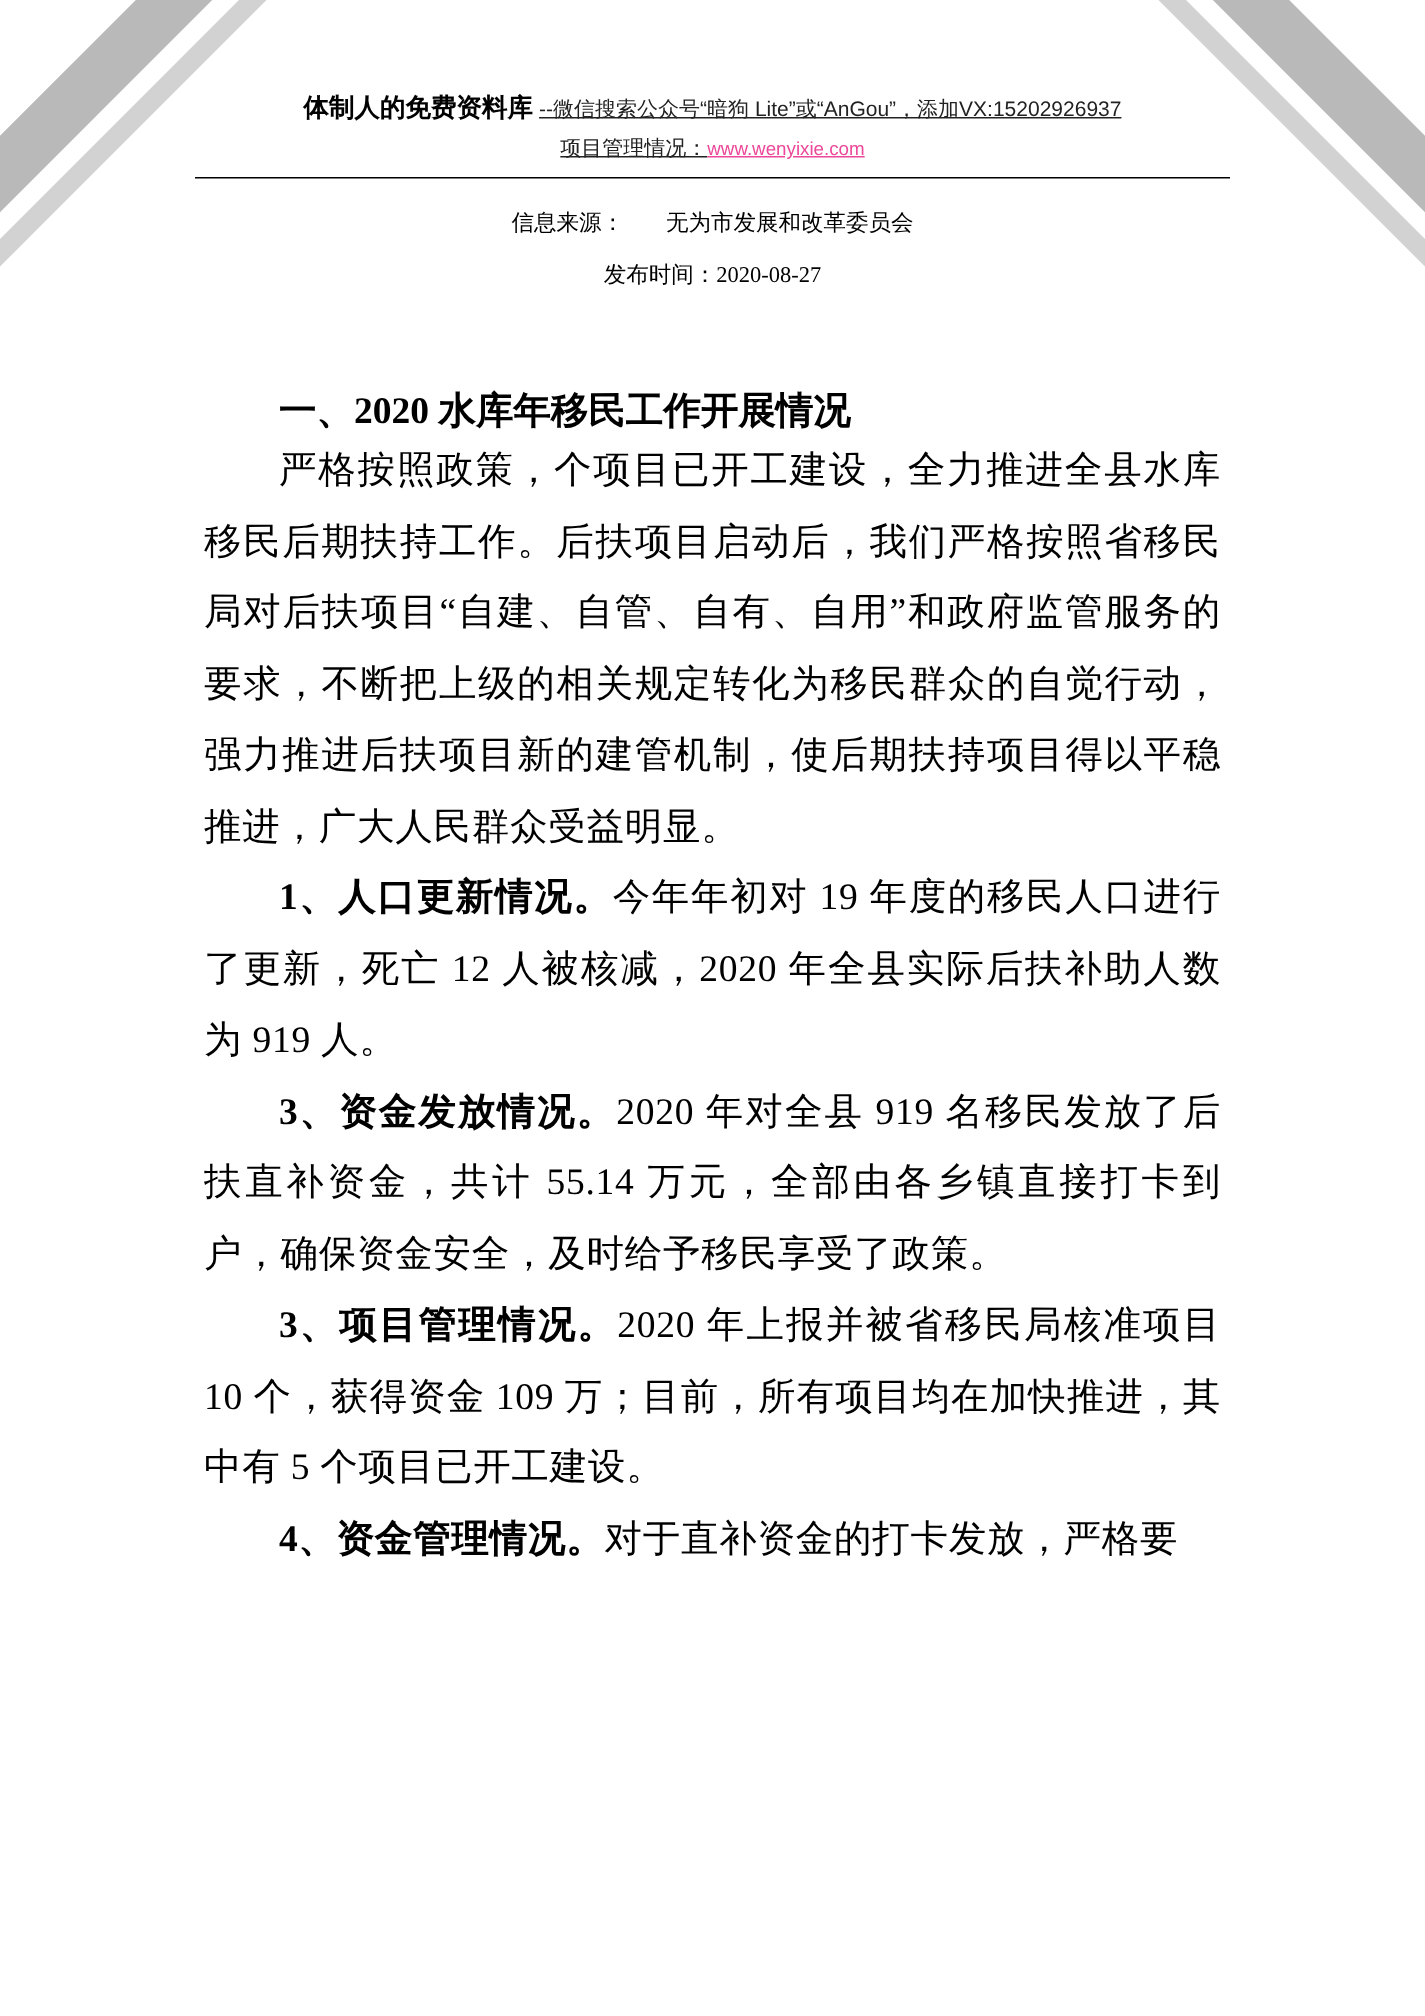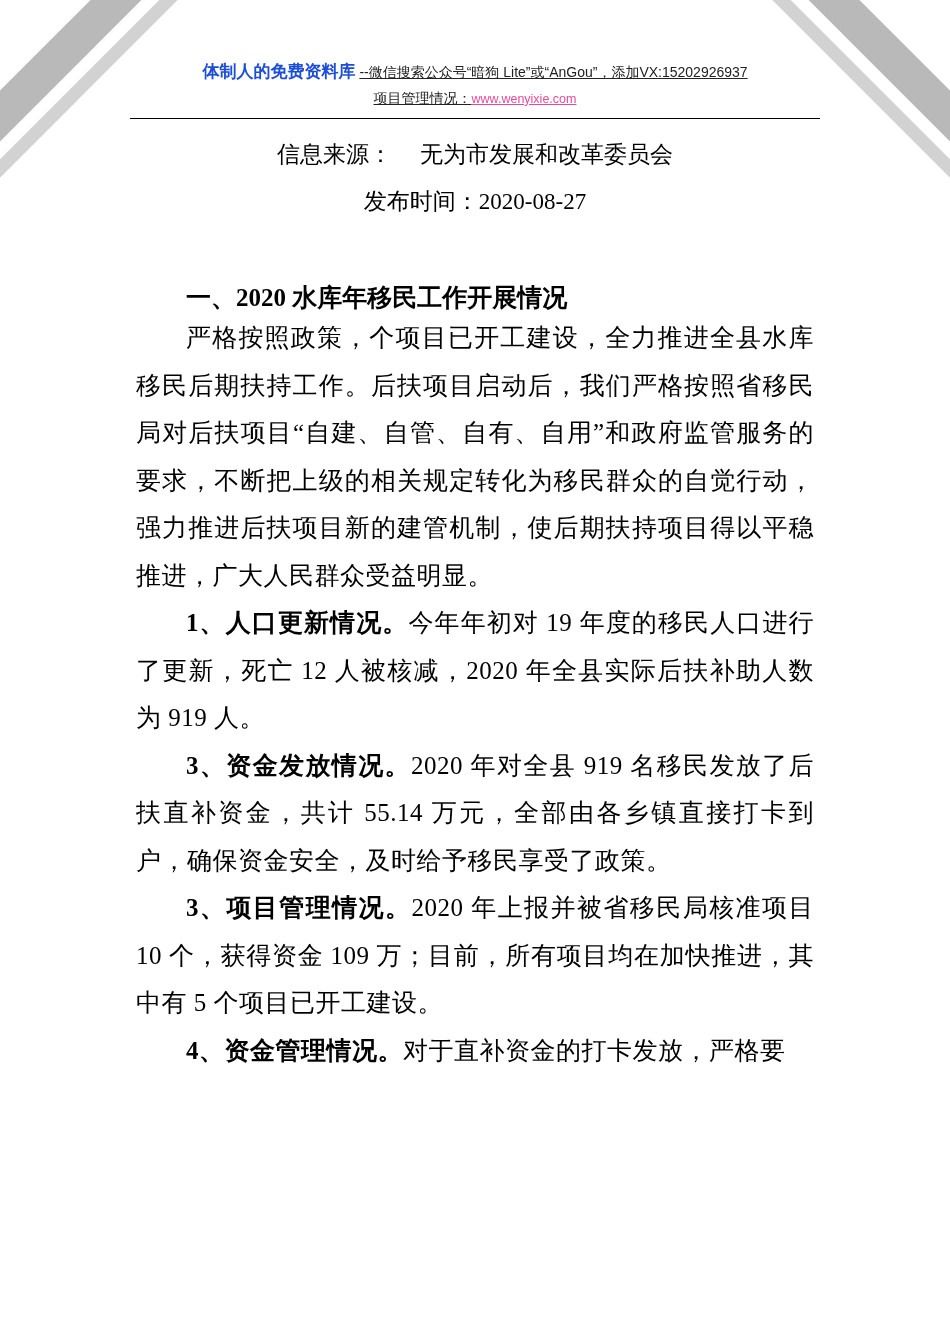--- a/index.html
+++ b/index.html
@@ -46,21 +46,21 @@
     background: #d2d2d2; transform: rotate(45deg);
   }
 
   
   .site-header {
     padding-top: 60px;
     text-align: center;
     font-family: "Liberation Sans", "DejaVu Sans", sans-serif;
   }
   .brand {
-    color: #1d4ed8;
+    color: #000000;
     font-weight: bold;
     font-size: 17px;
     font-family: "Liberation Serif", "DejaVu Serif", serif;
     margin-right: 4px;
   }
   .header-note {
     font-size: 14px;
     color: #222222;
     text-decoration: underline;
   }
@@ -88,21 +88,21 @@
   .doc-title {
     margin-top: 48px;
     text-align: center;
     font-size: 38px;
     font-weight: bold;
     line-height: 1.5;
     color: #000000;
   }
   .meta {
     text-align: center;
-    font-size: 23px;
+    font-size: 15px;
     color: #000000;
   }
   .meta.source  { margin-top: 20px; }
   .meta.publish { margin-top: 16px; }
   .meta .gap { display: inline-block; width: 28px; }
 
   .section-heading {
     margin-top: 64px;
     font-size: 25px;
     font-weight: bold;

